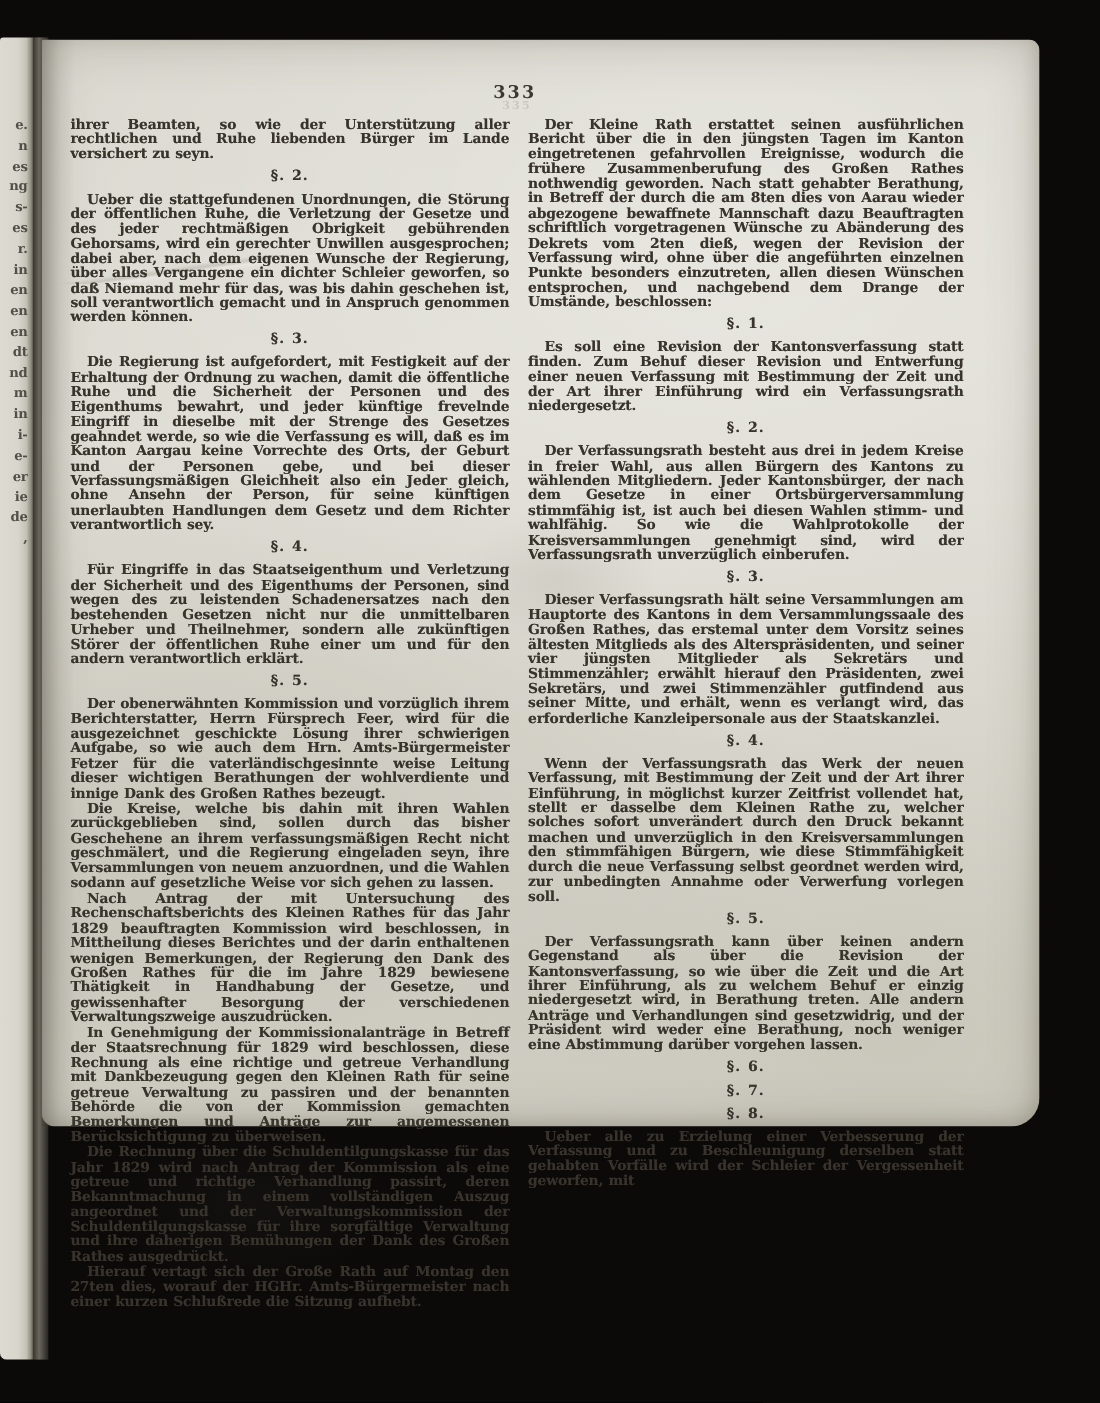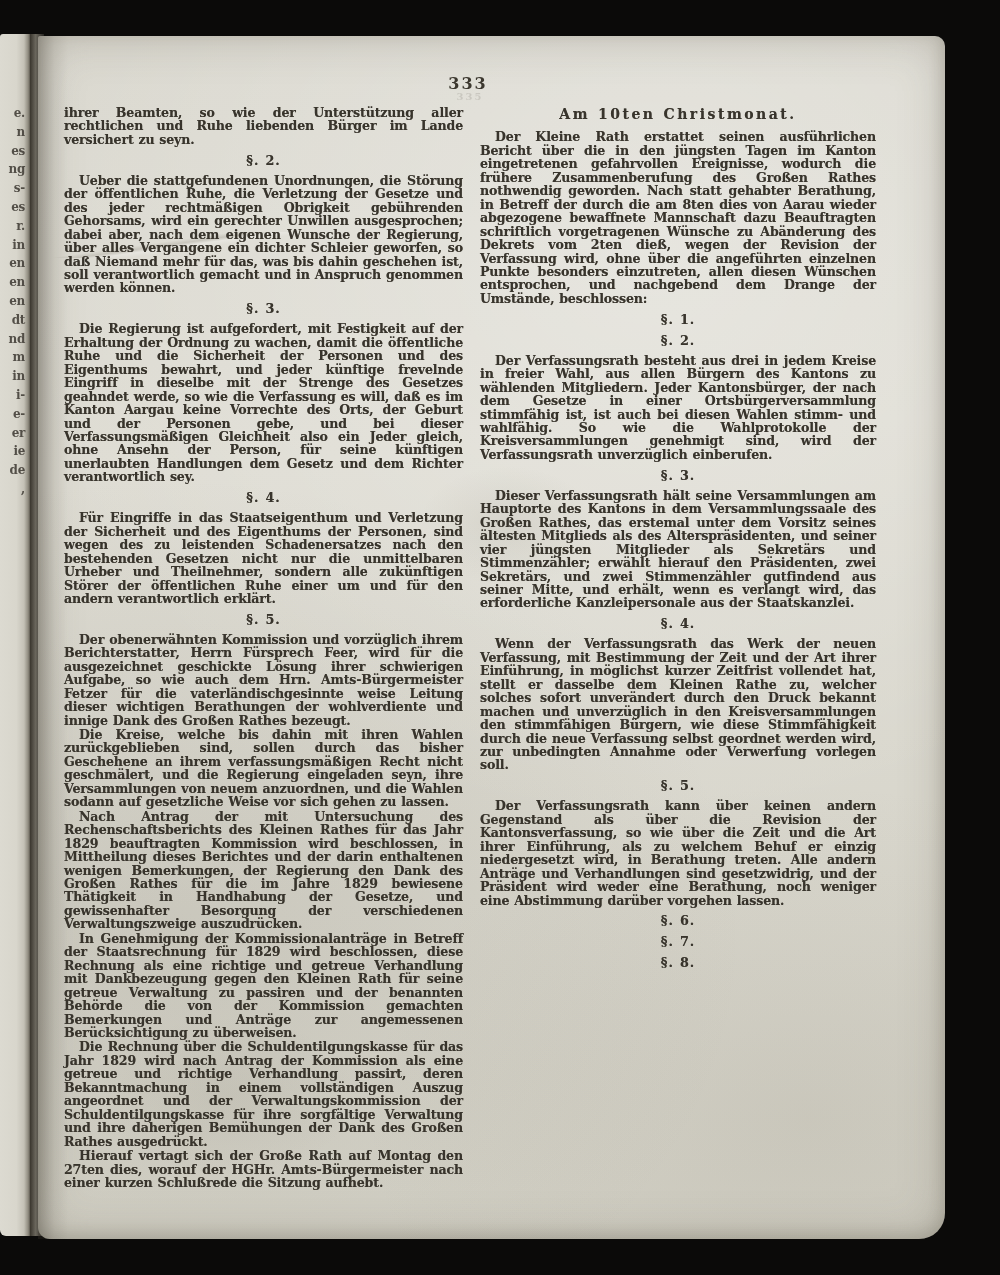--- a/index.html
+++ b/index.html
@@ -10,21 +10,21 @@
     background:linear-gradient(90deg,#dcdad1 0%,#d8d6cc 55%,#c4c1b6 80%,#8f8b7f 94%,#5d594f 100%);
     border-radius:3px 0 0 6px;}
   .facing-edge .frag{display:block;height:18.8px;line-height:18.8px;text-align:right;
     padding-right:5px;font-size:12px;font-weight:bold;color:#45413a;opacity:.9;
     letter-spacing:-.3px;}
   .frag-stack{position:absolute;top:70px;left:0;width:100%;}
   
   .gutter{position:absolute;left:30px;top:34px;width:14px;height:1202px;
     background:linear-gradient(90deg,#3a362e 0%,#6a665c 40%,rgba(120,115,103,.25) 100%);}
   
-  .page{position:absolute;left:38px;top:36px;width:907px;height:1203px;
+  .page{position:absolute;left:38px;top:36px;width:907px;height:988px;
     border-radius:2px 10px 26px 12px;
     background:
       radial-gradient(120% 80% at 68% 18%, rgba(255,255,255,.30), rgba(255,255,255,0) 60%),
       radial-gradient(90% 55% at 15% 75%, rgba(110,105,90,.14), rgba(110,105,90,0) 70%),
       radial-gradient(70% 40% at 85% 90%, rgba(120,112,95,.12), rgba(120,112,95,0) 70%),
       linear-gradient(176deg,#dad8cf 0%,#dedcd3 35%,#d8d6cc 70%,#d3d1c6 100%);
     box-shadow:inset 0 0 46px rgba(88,82,68,.28), inset -3px -4px 14px rgba(70,65,52,.18);}
   .page-gutter-shade{position:absolute;left:0;top:0;width:30px;height:100%;
     background:linear-gradient(90deg,rgba(58,53,43,.30),rgba(58,53,43,.08) 55%,rgba(58,53,43,0));}
   .crease-h{position:absolute;left:0;top:196px;width:260px;height:26px;
@@ -108,31 +108,32 @@
         <p class="sh">§. 5.</p>
         <p class="p">Der obenerwähnten Kommission und vorzüglich ihrem Berichterstatter, Herrn Fürsprech Feer, wird für die ausgezeichnet geschickte Lösung ihrer schwierigen Aufgabe, so wie auch dem Hrn. Amts-Bürgermeister Fetzer für die vaterländischgesinnte weise Leitung dieser wichtigen Berathungen der wohlverdiente und innige Dank des Großen Rathes bezeugt.</p>
         <p class="p">Die Kreise, welche bis dahin mit ihren Wahlen zurückgeblieben sind, sollen durch das bisher Geschehene an ihrem verfassungsmäßigen Recht nicht geschmälert, und die Regierung eingeladen seyn, ihre Versammlungen von neuem anzuordnen, und die Wahlen sodann auf gesetzliche Weise vor sich gehen zu lassen.</p>
         <p class="p">Nach Antrag der mit Untersuchung des Rechenschaftsberichts des Kleinen Rathes für das Jahr 1829 beauftragten Kommission wird beschlossen, in Mittheilung dieses Berichtes und der darin enthaltenen wenigen Bemerkungen, der Regierung den Dank des Großen Rathes für die im Jahre 1829 bewiesene Thätigkeit in Handhabung der Gesetze, und gewissenhafter Besorgung der verschiedenen Verwaltungszweige auszudrücken.</p>
         <p class="p">In Genehmigung der Kommissionalanträge in Betreff der Staatsrechnung für 1829 wird beschlossen, diese Rechnung als eine richtige und getreue Verhandlung mit Dankbezeugung gegen den Kleinen Rath für seine getreue Verwaltung zu passiren und der benannten Behörde die von der Kommission gemachten Bemerkungen und Anträge zur angemessenen Berücksichtigung zu überweisen.</p>
         <p class="p">Die Rechnung über die Schuldentilgungskasse für das Jahr 1829 wird nach Antrag der Kommission als eine getreue und richtige Verhandlung passirt, deren Bekanntmachung in einem vollständigen Auszug angeordnet und der Verwaltungskommission der Schuldentilgungskasse für ihre sorgfältige Verwaltung und ihre daherigen Bemühungen der Dank des Großen Rathes ausgedrückt.</p>
         <p class="p">Hierauf vertagt sich der Große Rath auf Montag den 27ten dies, worauf der HGHr. Amts-Bürgermeister nach einer kurzen Schlußrede die Sitzung aufhebt.</p>
       </div>
 
       <div class="col right">
-        <p class="colhead">Am 10ten Christmonat.</p>
         <p class="p">Der Kleine Rath erstattet seinen ausführlichen Bericht über die in den jüngsten Tagen im Kanton eingetretenen gefahrvollen Ereignisse, wodurch die frühere Zusammenberufung des Großen Rathes nothwendig geworden. Nach statt gehabter Berathung, in Betreff der durch die am 8ten dies von Aarau wieder abgezogene bewaffnete Mannschaft dazu Beauftragten schriftlich vorgetragenen Wünsche zu Abänderung des Dekrets vom 2ten dieß, wegen der Revision der Verfassung wird, ohne über die angeführten einzelnen Punkte besonders einzutreten, allen diesen Wünschen entsprochen, und nachgebend dem Drange der Umstände, beschlossen:</p>
         <p class="sh">§. 1.</p>
+        <p class="p">Es soll eine Revision der Kantonsverfassung statt finden. Zum Behuf dieser Revision und Entwerfung einer neuen Verfassung mit Bestimmung der Zeit und der Art ihrer Einführung wird ein Verfassungsrath niedergesetzt.</p>
         <p class="sh">§. 2.</p>
         <p class="p">Der Verfassungsrath besteht aus drei in jedem Kreise in freier Wahl, aus allen Bürgern des Kantons zu wählenden Mitgliedern. Jeder Kantonsbürger, der nach dem Gesetze in einer Ortsbürgerversammlung stimmfähig ist, ist auch bei diesen Wahlen stimm- und wahlfähig. So wie die Wahlprotokolle der Kreisversammlungen genehmigt sind, wird der Verfassungsrath unverzüglich einberufen.</p>
         <p class="sh">§. 3.</p>
         <p class="p">Dieser Verfassungsrath hält seine Versammlungen am Hauptorte des Kantons in dem Versammlungssaale des Großen Rathes, das erstemal unter dem Vorsitz seines ältesten Mitglieds als des Alterspräsidenten, und seiner vier jüngsten Mitglieder als Sekretärs und Stimmenzähler; erwählt hierauf den Präsidenten, zwei Sekretärs, und zwei Stimmenzähler gutfindend aus seiner Mitte, und erhält, wenn es verlangt wird, das erforderliche Kanzleipersonale aus der Staatskanzlei.</p>
         <p class="sh">§. 4.</p>
         <p class="p">Wenn der Verfassungsrath das Werk der neuen Verfassung, mit Bestimmung der Zeit und der Art ihrer Einführung, in möglichst kurzer Zeitfrist vollendet hat, stellt er dasselbe dem Kleinen Rathe zu, welcher solches sofort unverändert durch den Druck bekannt machen und unverzüglich in den Kreisversammlungen den stimmfähigen Bürgern, wie diese Stimmfähigkeit durch die neue Verfassung selbst geordnet werden wird, zur unbedingten Annahme oder Verwerfung vorlegen soll.</p>
         <p class="sh">§. 5.</p>
         <p class="p">Der Verfassungsrath kann über keinen andern Gegenstand als über die Revision der Kantonsverfassung, so wie über die Zeit und die Art ihrer Einführung, als zu welchem Behuf er einzig niedergesetzt wird, in Berathung treten. Alle andern Anträge und Verhandlungen sind gesetzwidrig, und der Präsident wird weder eine Berathung, noch weniger eine Abstimmung darüber vorgehen lassen.</p>
         <p class="sh">§. 6.</p>
         <p class="sh">§. 7.</p>
         <p class="sh">§. 8.</p>
+        <p class="p">Ueber alle zu Erzielung einer Verbesserung der Verfassung und zu Beschleunigung derselben statt gehabten Vorfälle wird der Schleier der Vergessenheit geworfen, mit</p>
       </div>
 
     </div>
   </div>
 </div>
 
 </body></html>

